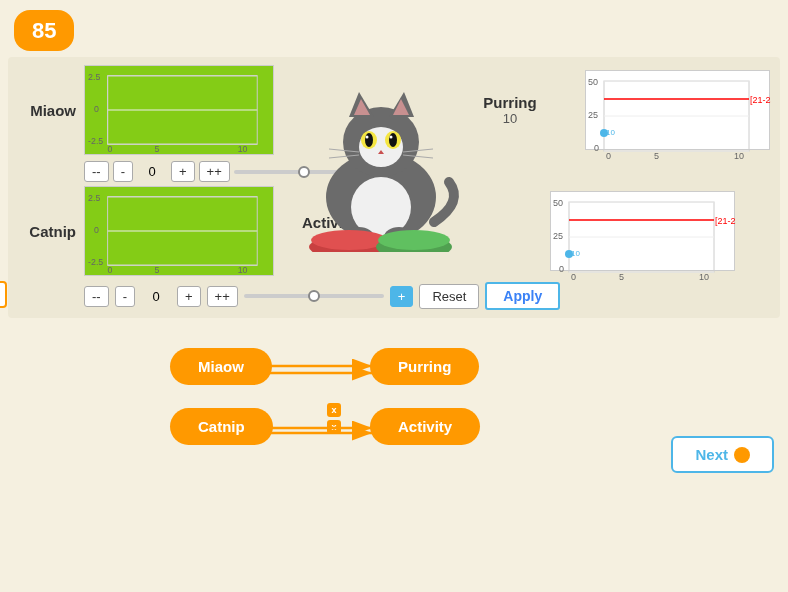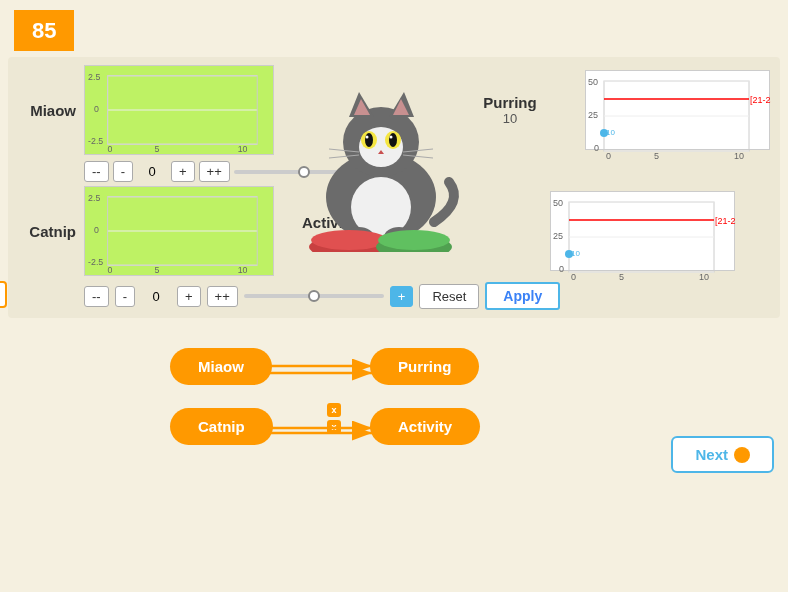--- a/index.html
+++ b/index.html
@@ -25,21 +25,21 @@
     .instruction-text {
       max-width: 580px;
     }
 
     .score-badge {
       background: #f90;
       color: white;
       font-size: 22px;
       font-weight: bold;
       padding: 4px 18px;
-      border-radius: 0;
+      border-radius: 16px;
       min-width: 60px;
       text-align: center;
     }
 
     .main-panel {
       background: #ede8d5;
       margin: 0 8px;
       border-radius: 4px;
       padding: 8px 10px 8px 10px;
       position: relative;
@@ -54,21 +54,21 @@
 
     .label {
       font-size: 15px;
       font-weight: bold;
       color: #333;
       width: 58px;
       text-align: right;
     }
 
     .chart-container {
-      background: #bef264;
+      background: #84cc16;
       border: 1px solid #ccc;
       width: 190px;
       height: 90px;
       position: relative;
       flex-shrink: 0;
     }
 
     .chart-svg {
       width: 100%;
       height: 100%;

